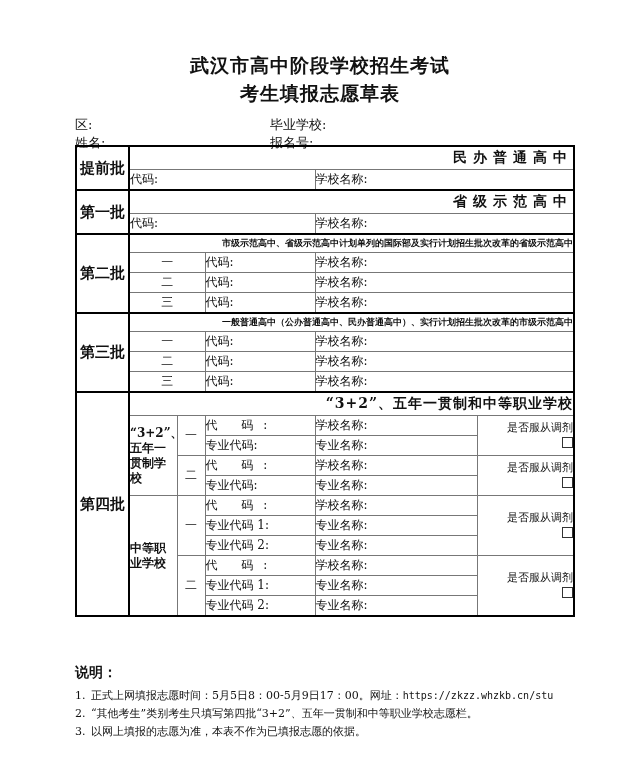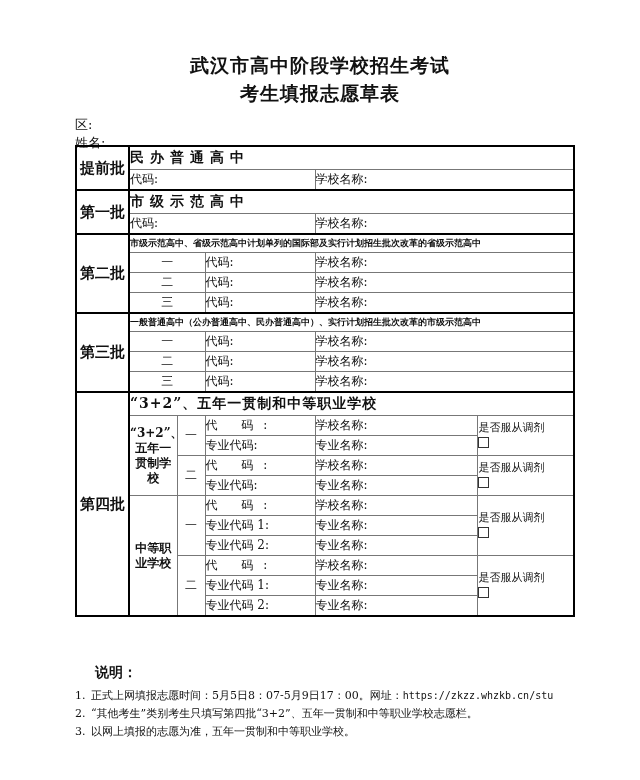--- a/index.html
+++ b/index.html
@@ -84,21 +84,21 @@
   .batch-cell {
     width: 53px;
     text-align: center;
     font-size: 15px;
     font-weight: bold;
     border-right: 2px solid #000 !important;
     border-top: 2px solid #000 !important;
     border-bottom: 2px solid #000 !important;
   }
   .section-head {
-    text-align: left;
+    text-align: right;
     font-weight: bold;
     letter-spacing: 6px;
     font-size: 14px;
     height: 22px;
     border-top: 2px solid #000 !important;
   }
   .section-head.small {
     letter-spacing: 0;
     font-size: 9px;
     font-weight: bold;
@@ -118,29 +118,29 @@
     padding-left: 6px;
     height: 19px;
     margin-left: 24px;
   }
   .row-line td { height: 19px; }
   .b2-bottom { border-bottom: 2px solid #000 !important; }
 
   
   .grp-label {
     width: 48px;
-    text-align: center;
+    text-align: left;
     font-size: 12px;
     font-weight: bold;
     line-height: 15px;
     border-right: 1px solid #777;
   }
   .adjust-cell {
     width: 96px;
-    text-align: left;
+    text-align: right;
     font-size: 11px;
     line-height: 15px;
     border-left: 1px solid #777;
   }
   .checkbox {
     display: inline-block;
     width: 9px;
     height: 9px;
     border: 1px solid #333;
     margin-top: 2px;
@@ -154,21 +154,20 @@
     position: absolute;
     left: 75px;
     top: 664px;
     width: 520px;
     font-size: 11px;
   }
   .notes-title {
     font-size: 14px;
     font-weight: bold;
     margin-bottom: 5px;
-    margin-left: 20px;
   }
   .note {
     line-height: 18px;
     white-space: nowrap;
   }
   .note-num {
     display: inline-block;
     width: 16px;
   }
   .note-url {
@@ -183,20 +182,24 @@
 
   <div class="title-block">
     <div class="title-line-1">武汉市高中阶段学校招生考试</div>
     <div class="title-line-2">考生填报志愿草表</div>
   </div>
 
   <div class="id-row">
     <div class="id-left">
       <div>区:</div>
       <div>姓名:</div>
+    </div>
+    <div class="id-mid">
+      <div>毕业学校:</div>
+      <div>报名号:</div>
     </div>
   </div>
 
   <table class="form">
     <colgroup>
       <col style="width:53px">
       <col style="width:48px">
       <col style="width:28px">
       <col style="width:110px">
       <col>
@@ -208,21 +211,21 @@
       <td class="batch-cell" rowspan="2">提前批</td>
       <td class="section-head" colspan="5">民办普通高中</td>
     </tr>
     <tr class="row-line b2-bottom">
       <td class="code-cell b2-bottom" colspan="3">代码:</td>
       <td class="name-cell b2-bottom" colspan="2">学校名称:</td>
     </tr>
 
     <tr>
       <td class="batch-cell" rowspan="2">第一批</td>
-      <td class="section-head" colspan="5">市级示范高中</td>
+      <td class="section-head" colspan="5">省级示范高中</td>
     </tr>
     <tr class="row-line">
       <td class="code-cell b2-bottom" colspan="3">代码:</td>
       <td class="name-cell b2-bottom" colspan="2">学校名称:</td>
     </tr>
 
     <tr>
       <td class="batch-cell" rowspan="4">第二批</td>
       <td class="section-head small" colspan="5">市级示范高中、省级示范高中计划单列的国际部及实行计划招生批次改革的省级示范高中</td>
     </tr>
@@ -332,23 +335,23 @@
       <td class="code-cell b2-bottom">专业代码 2:</td>
       <td class="name-cell b2-bottom">专业名称:</td>
     </tr>
   </tbody>
     </table>
 
   <div class="notes">
     <div class="notes-title">说明：</div>
 
     <div class="note">
-      <span class="note-num">1.</span><span>正式上网填报志愿时间：5月5日8：07-5月9日17：00。网址：</span><span class="note-url">https://zkzz.whzkb.cn/stu</span>
+      <span class="note-num">1.</span><span>正式上网填报志愿时间：5月5日8：00-5月9日17：00。网址：</span><span class="note-url">https://zkzz.whzkb.cn/stu</span>
     </div>
     <div class="note">
       <span class="note-num">2.</span><span>“其他考生”类别考生只填写第四批“3+2”、五年一贯制和中等职业学校志愿栏。</span>
     </div>
     <div class="note">
-      <span class="note-num">3.</span><span>以网上填报的志愿为准，五年一贯制和中等职业学校。</span>
+      <span class="note-num">3.</span><span>以网上填报的志愿为准，本表不作为已填报志愿的依据。</span>
     </div>
   </div>
 
 </div>
 
 </body></html>

